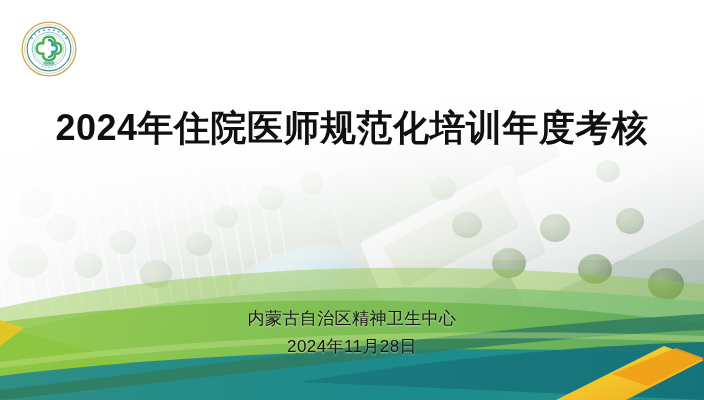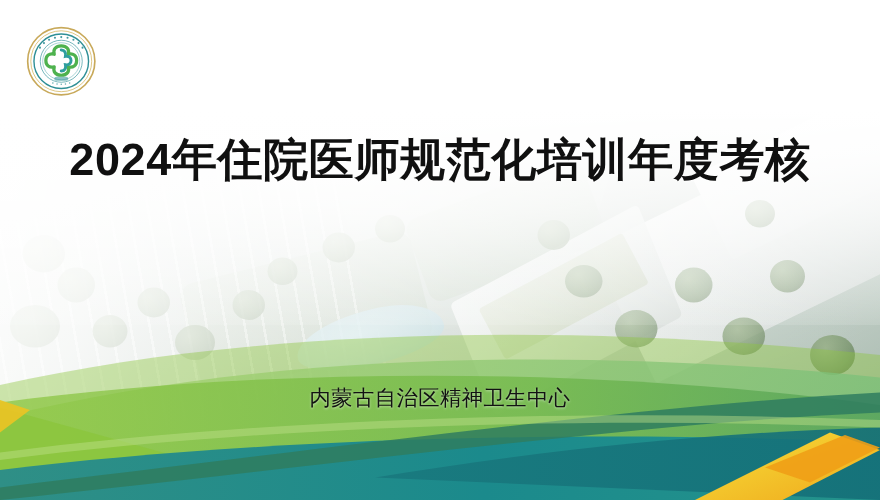--- a/index.html
+++ b/index.html
@@ -337,15 +337,16 @@
       <rect x="40" y="72" width="20" height="6" rx="3" fill="#2f8f96" opacity=".55"></rect>
     </svg>
   </div>
 
   <div class="headline">
     <span class="ln">2024年住院医师规范化培训年度考核</span>
   </div>
 
   <div class="footer">
     <span class="ln">内蒙古自治区精神卫生中心</span>
+    <span class="ln">2024年11月28日</span>
   </div>
 
 </div>
 
 </body></html>

